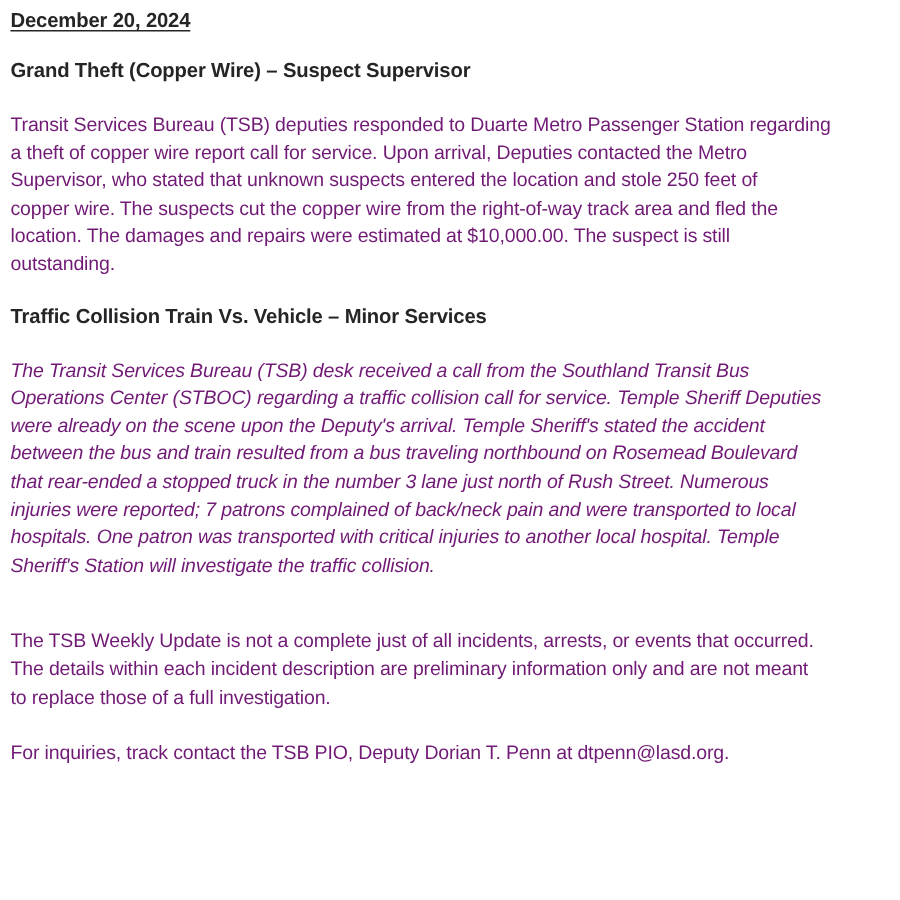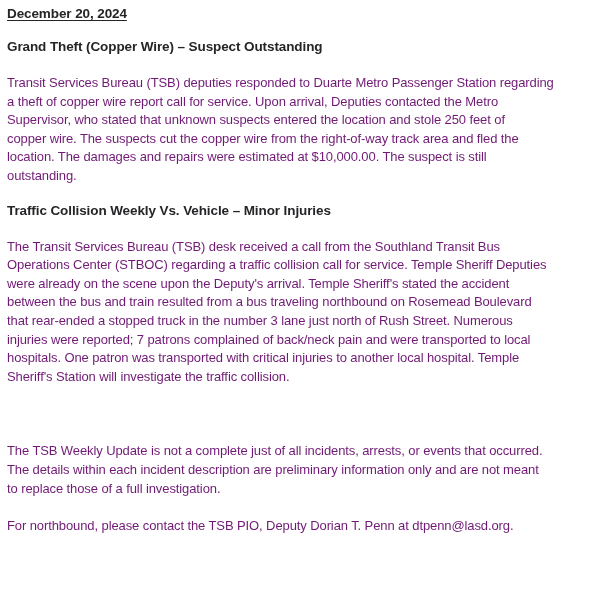--- a/index.html
+++ b/index.html
@@ -40,49 +40,49 @@
     font-size: 13px;
     line-height: 18.6px;
     font-weight: 400;
     color: #701a75;
     margin: 0;
     white-space: pre-line;
     letter-spacing: -0.1px;
     overflow-wrap: break-word;
   }
   .mb-section { margin-bottom: 15px; }
-  .mb-big-gap { margin-bottom: 56px; }
+  .mb-big-gap { margin-bottom: 32px; font-style: italic; }
   .mb-para-gap { margin-bottom: 19px; }
 </style>
 </head>
 <body>
 
 <div class="doc">
 
   <div class="date-heading">December 20, 2024</div>
 
-  <div class="section-heading">Grand Theft (Copper Wire) – Suspect Outstanding</div>
+  <div class="section-heading">Grand Theft (Copper Wire) – Suspect Supervisor</div>
 
   <p class="body-para mb-section">Transit Services Bureau (TSB) deputies responded to Duarte Metro Passenger Station regarding
 a theft of copper wire report call for service. Upon arrival, Deputies contacted the Metro
 Supervisor, who stated that unknown suspects entered the location and stole 250 feet of
 copper wire. The suspects cut the copper wire from the right-of-way track area and fled the
 location. The damages and repairs were estimated at $10,000.00. The suspect is still
 outstanding.</p>
 
-  <div class="section-heading">Traffic Collision Weekly Vs. Vehicle – Minor Injuries</div>
+  <div class="section-heading">Traffic Collision Train Vs. Vehicle – Minor Services</div>
 
   <p class="body-para mb-big-gap">The Transit Services Bureau (TSB) desk received a call from the Southland Transit Bus
 Operations Center (STBOC) regarding a traffic collision call for service. Temple Sheriff Deputies
 were already on the scene upon the Deputy's arrival. Temple Sheriff's stated the accident
 between the bus and train resulted from a bus traveling northbound on Rosemead Boulevard
 that rear-ended a stopped truck in the number 3 lane just north of Rush Street. Numerous
 injuries were reported; 7 patrons complained of back/neck pain and were transported to local
 hospitals. One patron was transported with critical injuries to another local hospital. Temple
 Sheriff's Station will investigate the traffic collision.</p>
 
   <p class="body-para mb-para-gap">The TSB Weekly Update is not a complete just of all incidents, arrests, or events that occurred.
 The details within each incident description are preliminary information only and are not meant
 to replace those of a full investigation.</p>
 
-  <p class="body-para">For northbound, please contact the TSB PIO, Deputy Dorian T. Penn at dtpenn@lasd.org.</p>
+  <p class="body-para">For inquiries, track contact the TSB PIO, Deputy Dorian T. Penn at dtpenn@lasd.org.</p>
 
 </div>
 
 </body></html>

